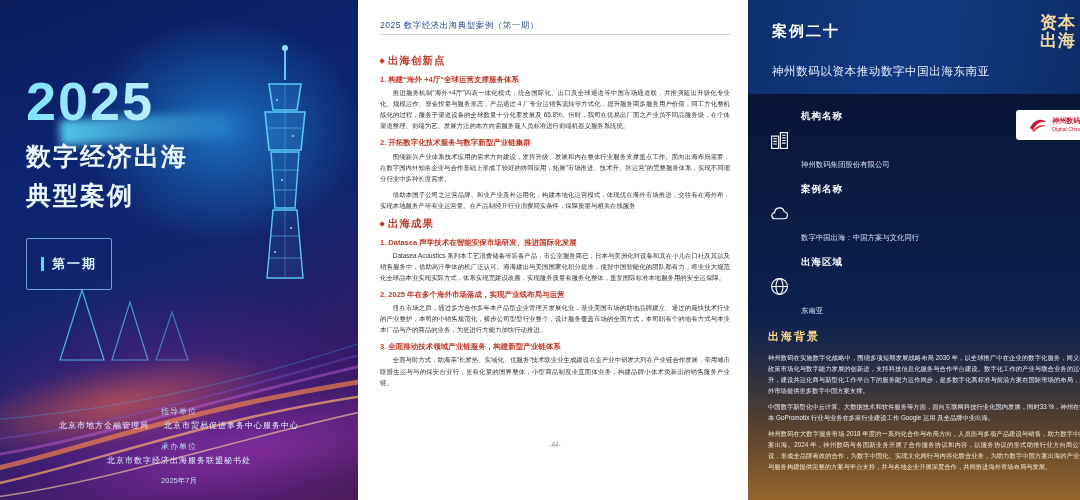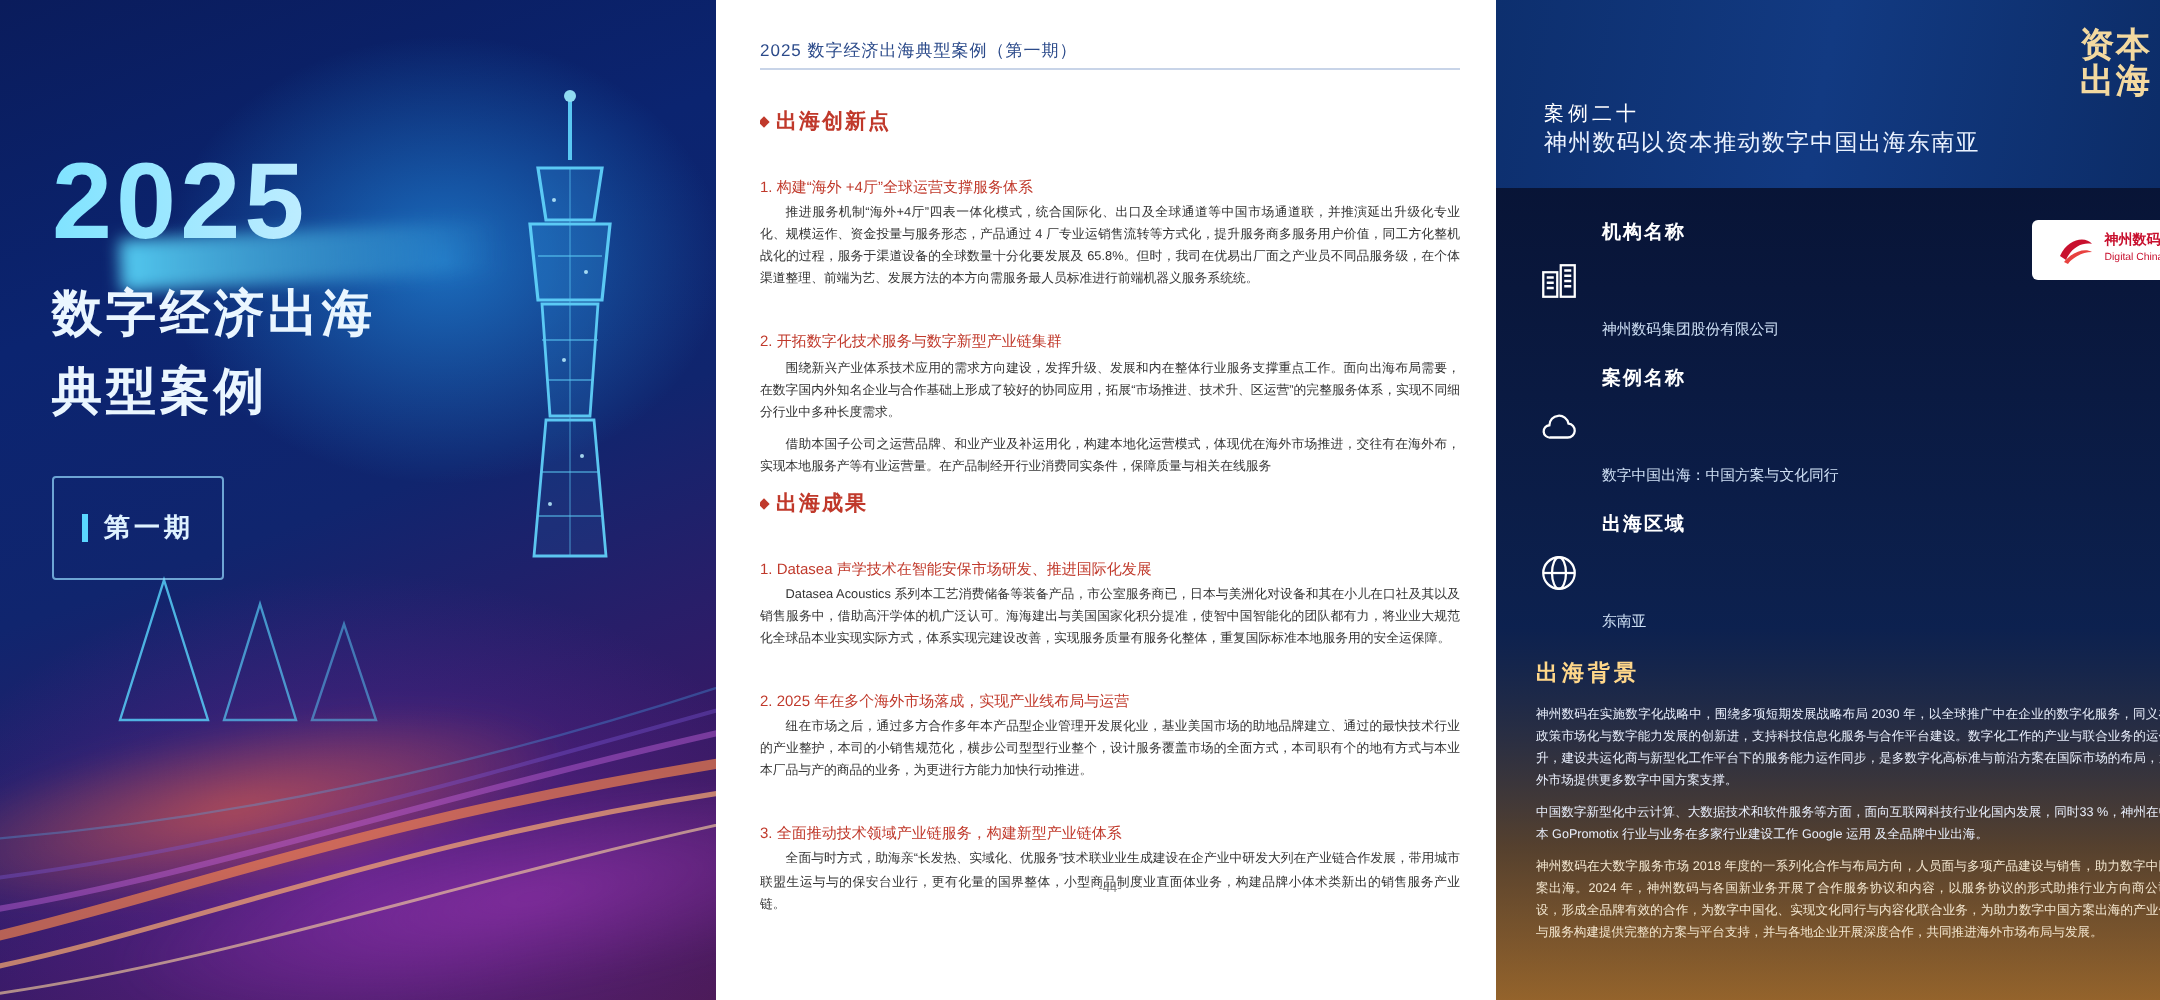--- a/index.html
+++ b/index.html
@@ -64,33 +64,33 @@
     position:absolute;left:22px;top:20px;right:18px;
     font-size:8.5px;color:#2b4a8a;letter-spacing:.5px;
   }
   .mid-rule{position:absolute;left:22px;top:34px;right:18px;height:1px;background:#c8d4e8;}
   .mid-body{position:absolute;left:22px;top:48px;right:18px;bottom:24px;overflow:hidden;}
   .sec-title{
     color:#c0392b;font-size:10.5px;font-weight:bold;letter-spacing:1px;margin:6px 0 4px;
     display:flex;align-items:center;gap:4px;
   }
   .sec-title .dotmark{width:4px;height:4px;background:#c0392b;display:inline-block;transform:rotate(45deg);}
-  .sub-title{color:#c0392b;font-size:7.5px;font-weight:normal;margin:20px 0 2px;line-height:1.5;}
+  .sub-title{color:#c0392b;font-size:7.5px;font-weight:bold;margin:6px 0 2px;line-height:1.5;}
   .para{font-size:6.4px;line-height:1.72;color:#333;text-align:justify;margin:0 0 5px;}
   .para.ind{text-indent:2em;}
   .page-num{position:absolute;left:0;right:0;bottom:8px;text-align:center;font-size:6.5px;color:#888;}
 
   
   .right{position:relative;width:364px;height:500px;flex:0 0 364px;background:#fff;overflow:hidden;}
   .right-top{
     position:relative;height:94px;
     background:linear-gradient(100deg,#0d2f6e 0%,#123a82 45%,#0b2a63 100%);
     color:#fff;
   }
-  .case-no{position:absolute;left:24px;top:22px;font-size:10px;font-weight:normal;letter-spacing:2px;margin-top:28px;}
+  .case-no{position:absolute;left:24px;top:22px;font-size:15px;font-weight:bold;letter-spacing:2px;}
   .case-title{position:absolute;left:24px;top:64px;font-size:11.5px;letter-spacing:.6px;color:#eaf2ff;}
   .zbch{
     position:absolute;right:16px;top:14px;width:78px;height:66px;
     display:flex;gap:4px;align-items:flex-start;justify-content:flex-end;
   }
   .zbch .big{
     font-size:17px;font-weight:bold;line-height:1.05;letter-spacing:1px;
     color:#f3d9a0;text-align:right;
   }
   .zbch .seal{
@@ -176,20 +176,36 @@
     <div class="cover-title">
       <div class="cover-year">2025</div>
       <div class="cover-h1">数字经济出海</div>
       <div class="cover-h2">典型案例</div>
       <div class="issue-badge">
         <span class="bar"></span>
         <span>第一期</span>
       </div>
     </div>
 
+    <div class="cover-footer">
+      <div class="cf-block">
+        <div class="cf-label">指导单位</div>
+        <div class="cf-orgs">
+          <span>北京市地方金融管理局</span>
+          <span>北京市贸易促进事务中心服务中心</span>
+        </div>
+      </div>
+      <div class="cf-block">
+        <div class="cf-label">承办单位</div>
+        <div class="cf-orgs">
+          <span>北京市数字经济出海服务联盟秘书处</span>
+        </div>
+      </div>
+      <div class="cf-date">2025年7月</div>
+    </div>
   </section>
 
   <section class="mid">
     <div class="mid-head">2025 数字经济出海典型案例（第一期）</div>
     <div class="mid-rule"></div>
 
     <div class="mid-body">
 
       <div class="sec-title">
         <span class="dotmark"></span>

